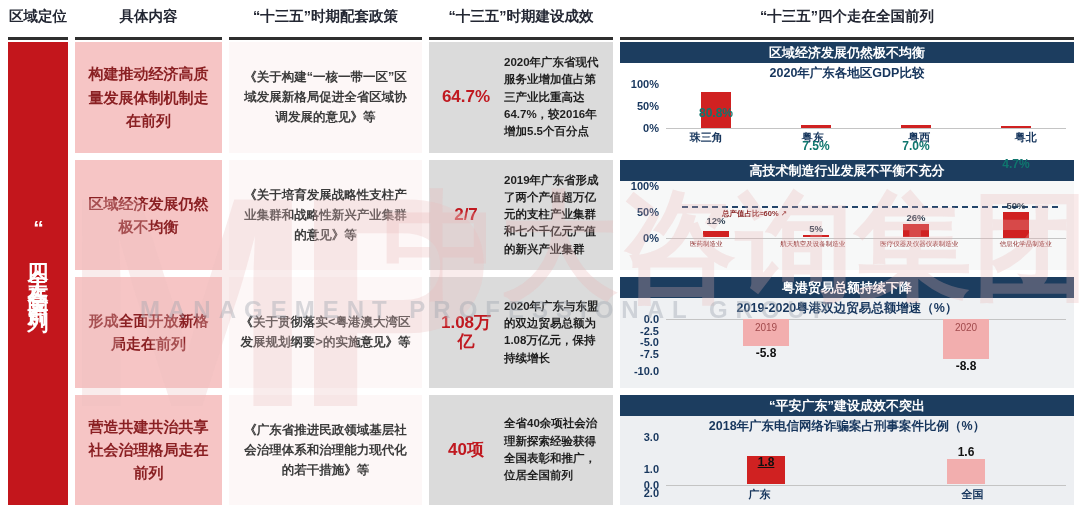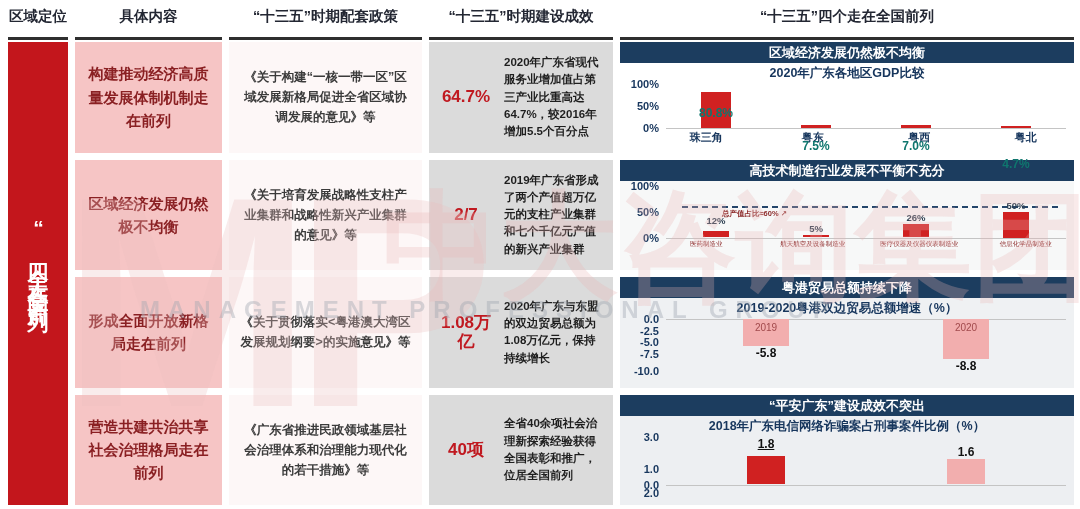--- a/index.html
+++ b/index.html
@@ -263,27 +263,34 @@
                 <div class="c-tick" style="top: 0px;">3.0</div>
                 <div class="c-tick" style="top: 16px; margin-top: 40px;">2.0</div>
                 <div class="c-tick" style="top: 32px;">1.0</div>
                 <div class="c-tick" style="top: 48px;">0.0</div>
               </div>
               <div class="c-plot" style="height: 48px;">
                 <div class="c-zero" style="top: 48px;"></div>
                 <div class="c-slots">
                   <div class="c-slot">
                     <div class="c-bar" style="width: 38px; height: 28.8px; background: rgb(208, 33, 33); top: 19.2px;"></div>
-                    <div class="c-val val-dark" style="top: 1px; text-decoration: underline;">1.8</div>
+                    <div class="c-val val-dark" style="top: 19px; text-decoration: underline;">1.8</div>
                   </div>
                   <div class="c-slot">
                     <div class="c-bar" style="width: 38px; height: 25.6px; background: rgb(242, 174, 174); top: 22.4px;"></div>
                     <div class="c-val val-dark" style="top: 9.4px;">1.6</div>
                   </div>
                 </div>
+              </div>
+            </div>
+            <div class="c-row">
+              <div class="c-gutsp"></div>
+              <div class="c-cats cat-navy">
+                <div class="c-cat">广东</div>
+                <div class="c-cat">全国</div>
               </div>
             </div>
           </div>
       </div>
     </div>
 
   </div>
 
   <div class="wm wm-mp">MP</div>
   <div class="wm wm-cn">中大咨询集团</div>

